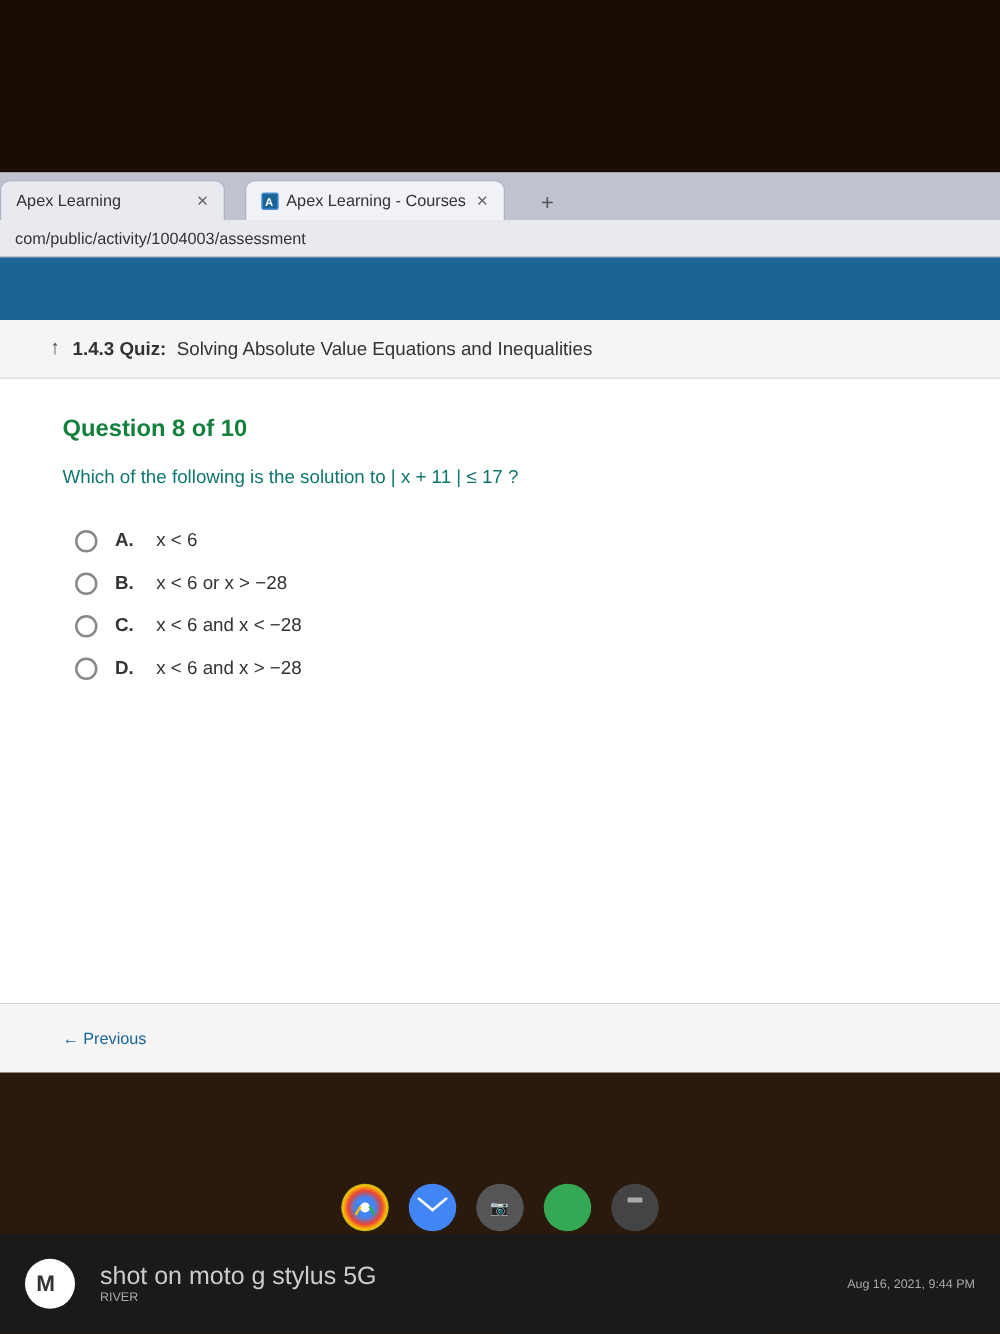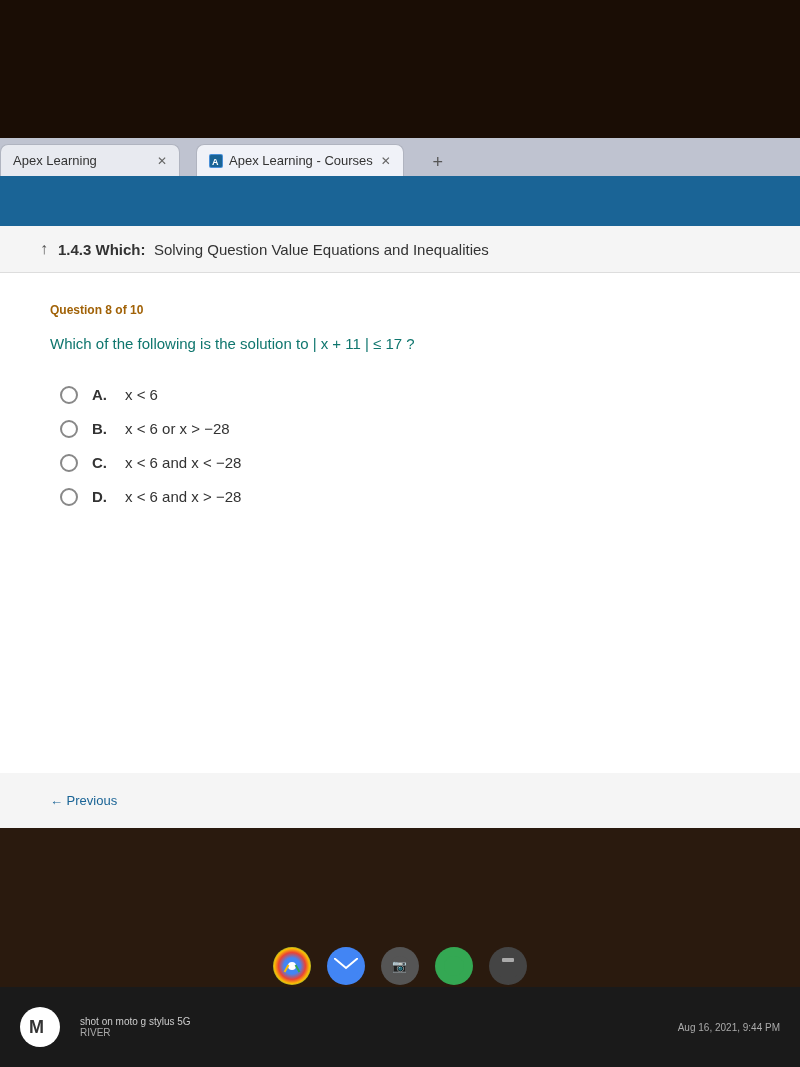--- a/index.html
+++ b/index.html
@@ -137,24 +137,24 @@
 
     
     .quiz-body {
       background: #ffffff;
       margin: 0;
       padding: 30px 50px 40px 50px;
       min-height: 500px;
     }
 
     .question-header {
-      font-size: 12px;
+      font-size: 19px;
       font-weight: bold;
       margin-bottom: 16px;
-      color: #a16207;
+      color: #15803d;
     }
 
     .question-text {
       font-size: 15px;
       color: #0f766e;
       margin-bottom: 30px;
       line-height: 1.5;
     }
 
     
@@ -230,21 +230,21 @@
       margin-right: 20px;
       flex-shrink: 0;
     }
 
     .device-info {
       flex: 1;
     }
 
     .device-name {
       color: #ccc;
-      font-size: 10px;
+      font-size: 20px;
     }
 
     .device-model {
       color: #aaa;
       font-size: 10px;
     }
 
     .timestamp {
       color: #aaa;
       font-size: 10px;
@@ -301,30 +301,33 @@
           <text x="2" y="10" font-size="9" fill="white" font-family="Arial">A</text>
         </svg>
       </span>
       <span class="tab-title">Apex Learning - Courses</span>
       <span class="tab-close">✕</span>
     </div>
 
     <div class="tab-new">+</div>
   </div>
 
+  <div class="address-bar">
+    <span>com/public/activity/1004003/assessment</span>
+  </div>
 
 </div>
 
 <div class="blue-banner"></div>
 
 <div class="quiz-header">
   <span class="back-icon">↑</span>
   <span class="quiz-header-label">
-    <strong>1.4.3 Which:</strong>
-    &nbsp;<span>Solving Question Value Equations and Inequalities</span>
+    <strong>1.4.3 Quiz:</strong>
+    &nbsp;<span>Solving Absolute Value Equations and Inequalities</span>
   </span>
 </div>
 
 <div class="quiz-body">
   <div class="question-header">Question 8 of 10</div>
   <div class="question-text">Which of the following is the solution to | x + 11 | ≤ 17 ?</div>
 
   <div class="answer-options">
 
     <div class="answer-option">

